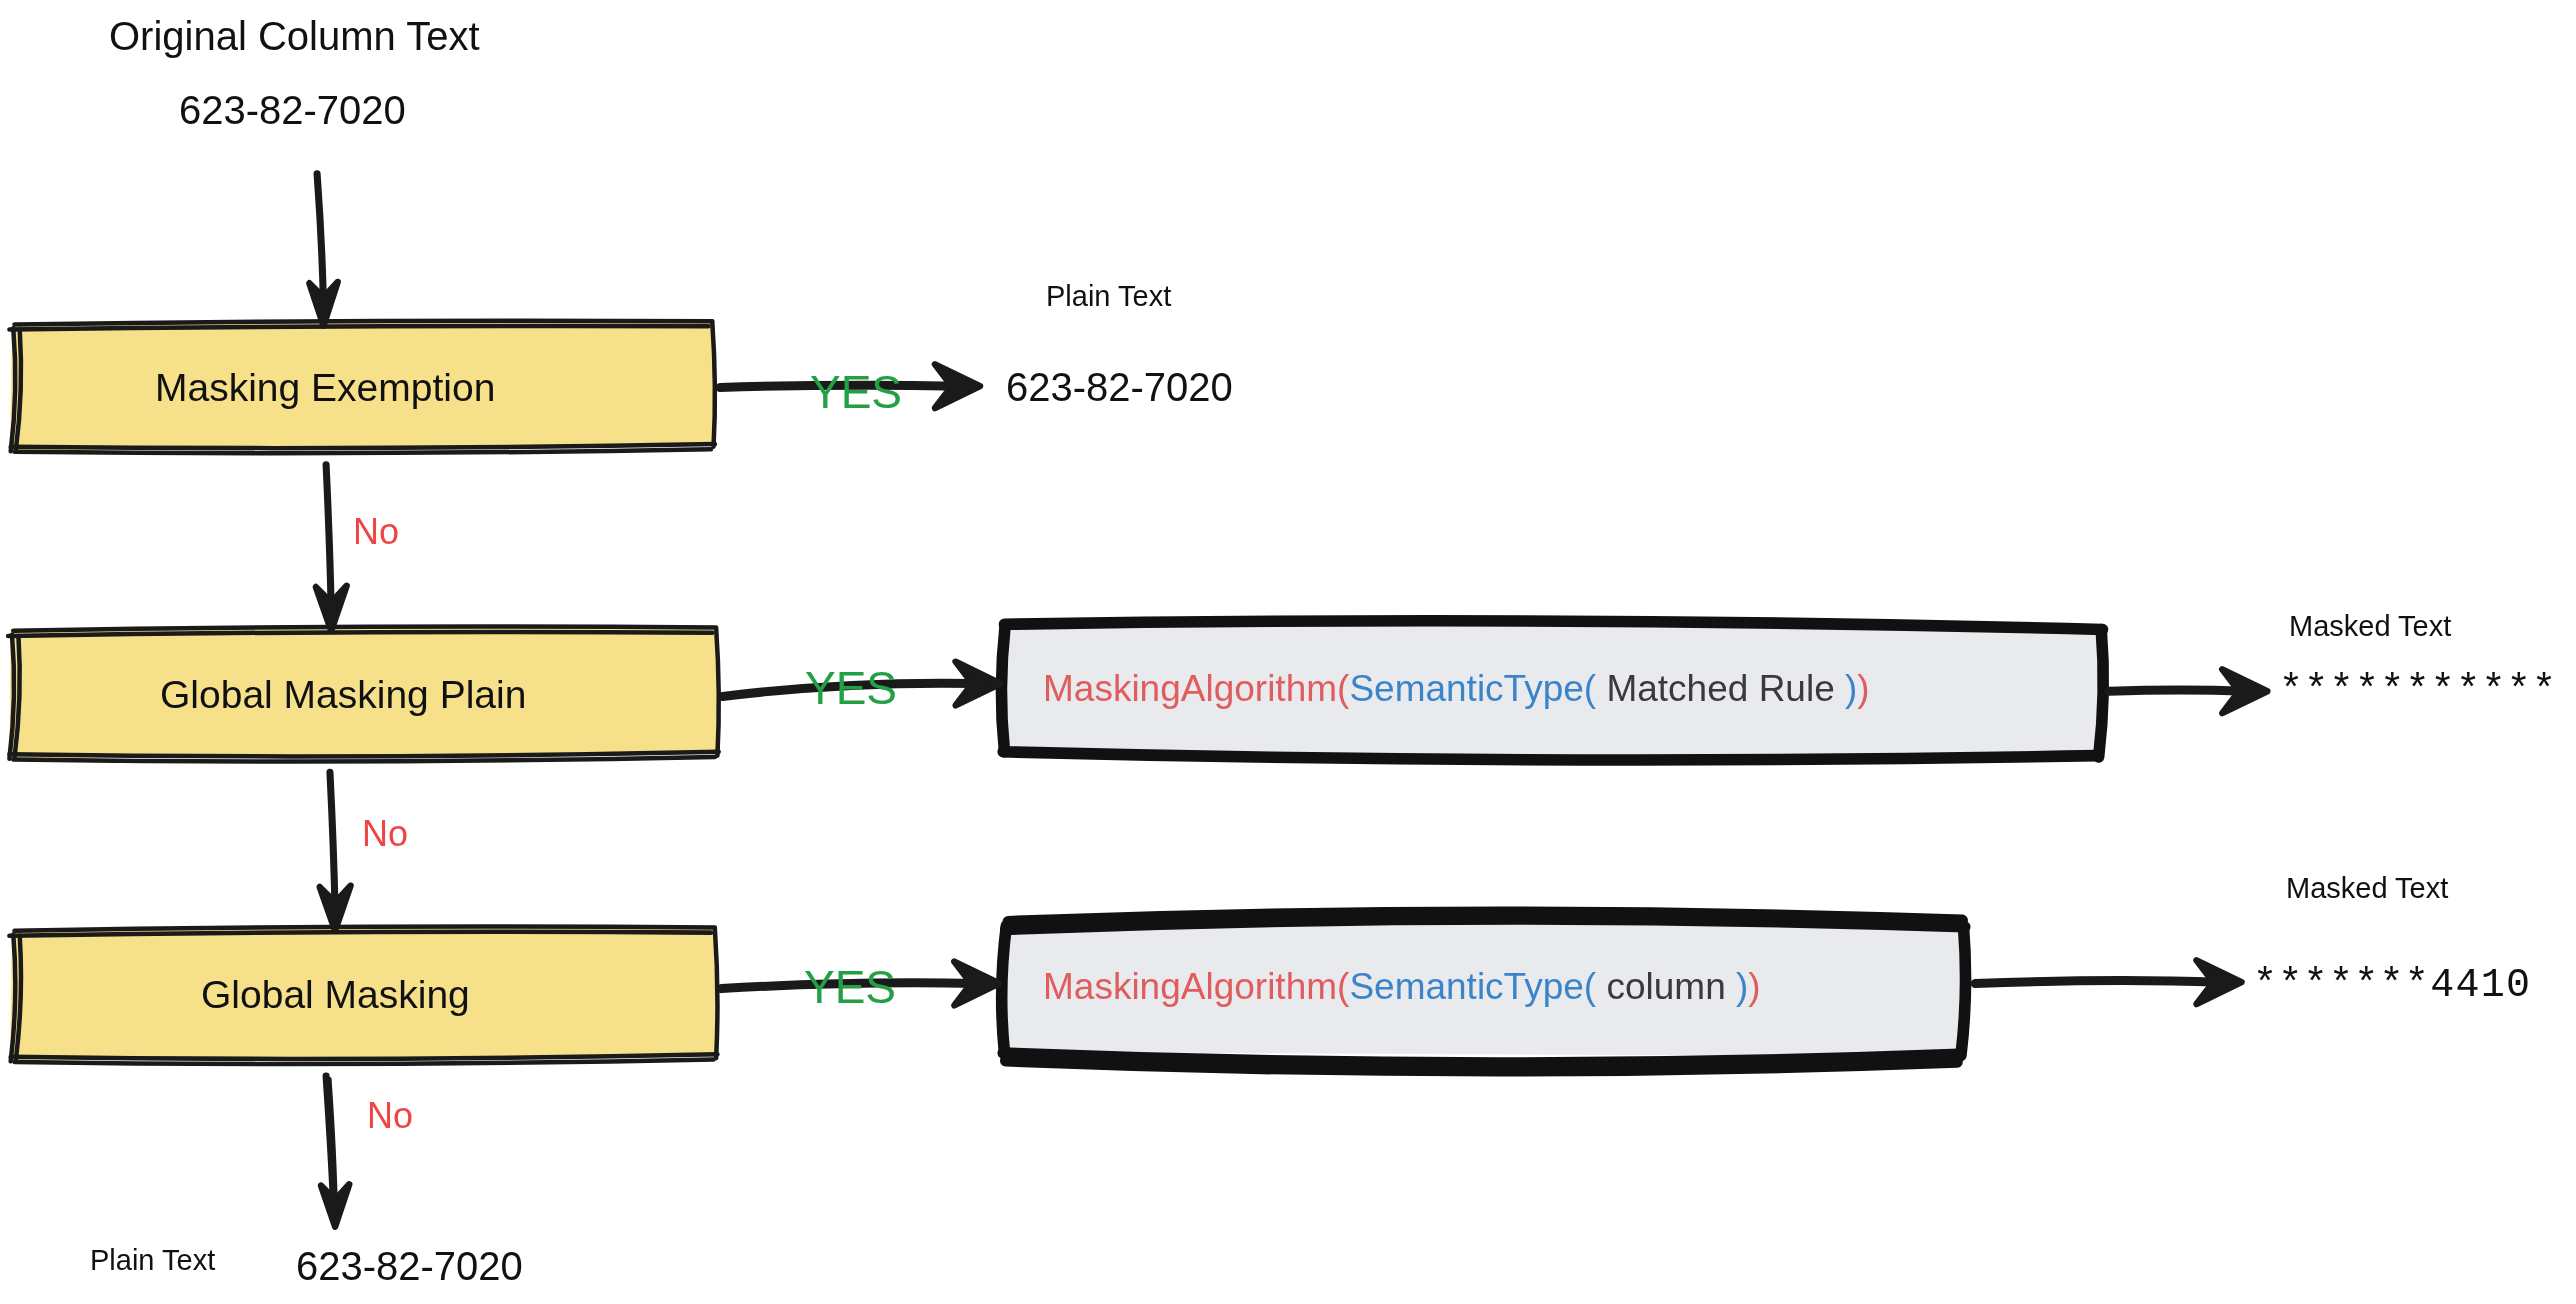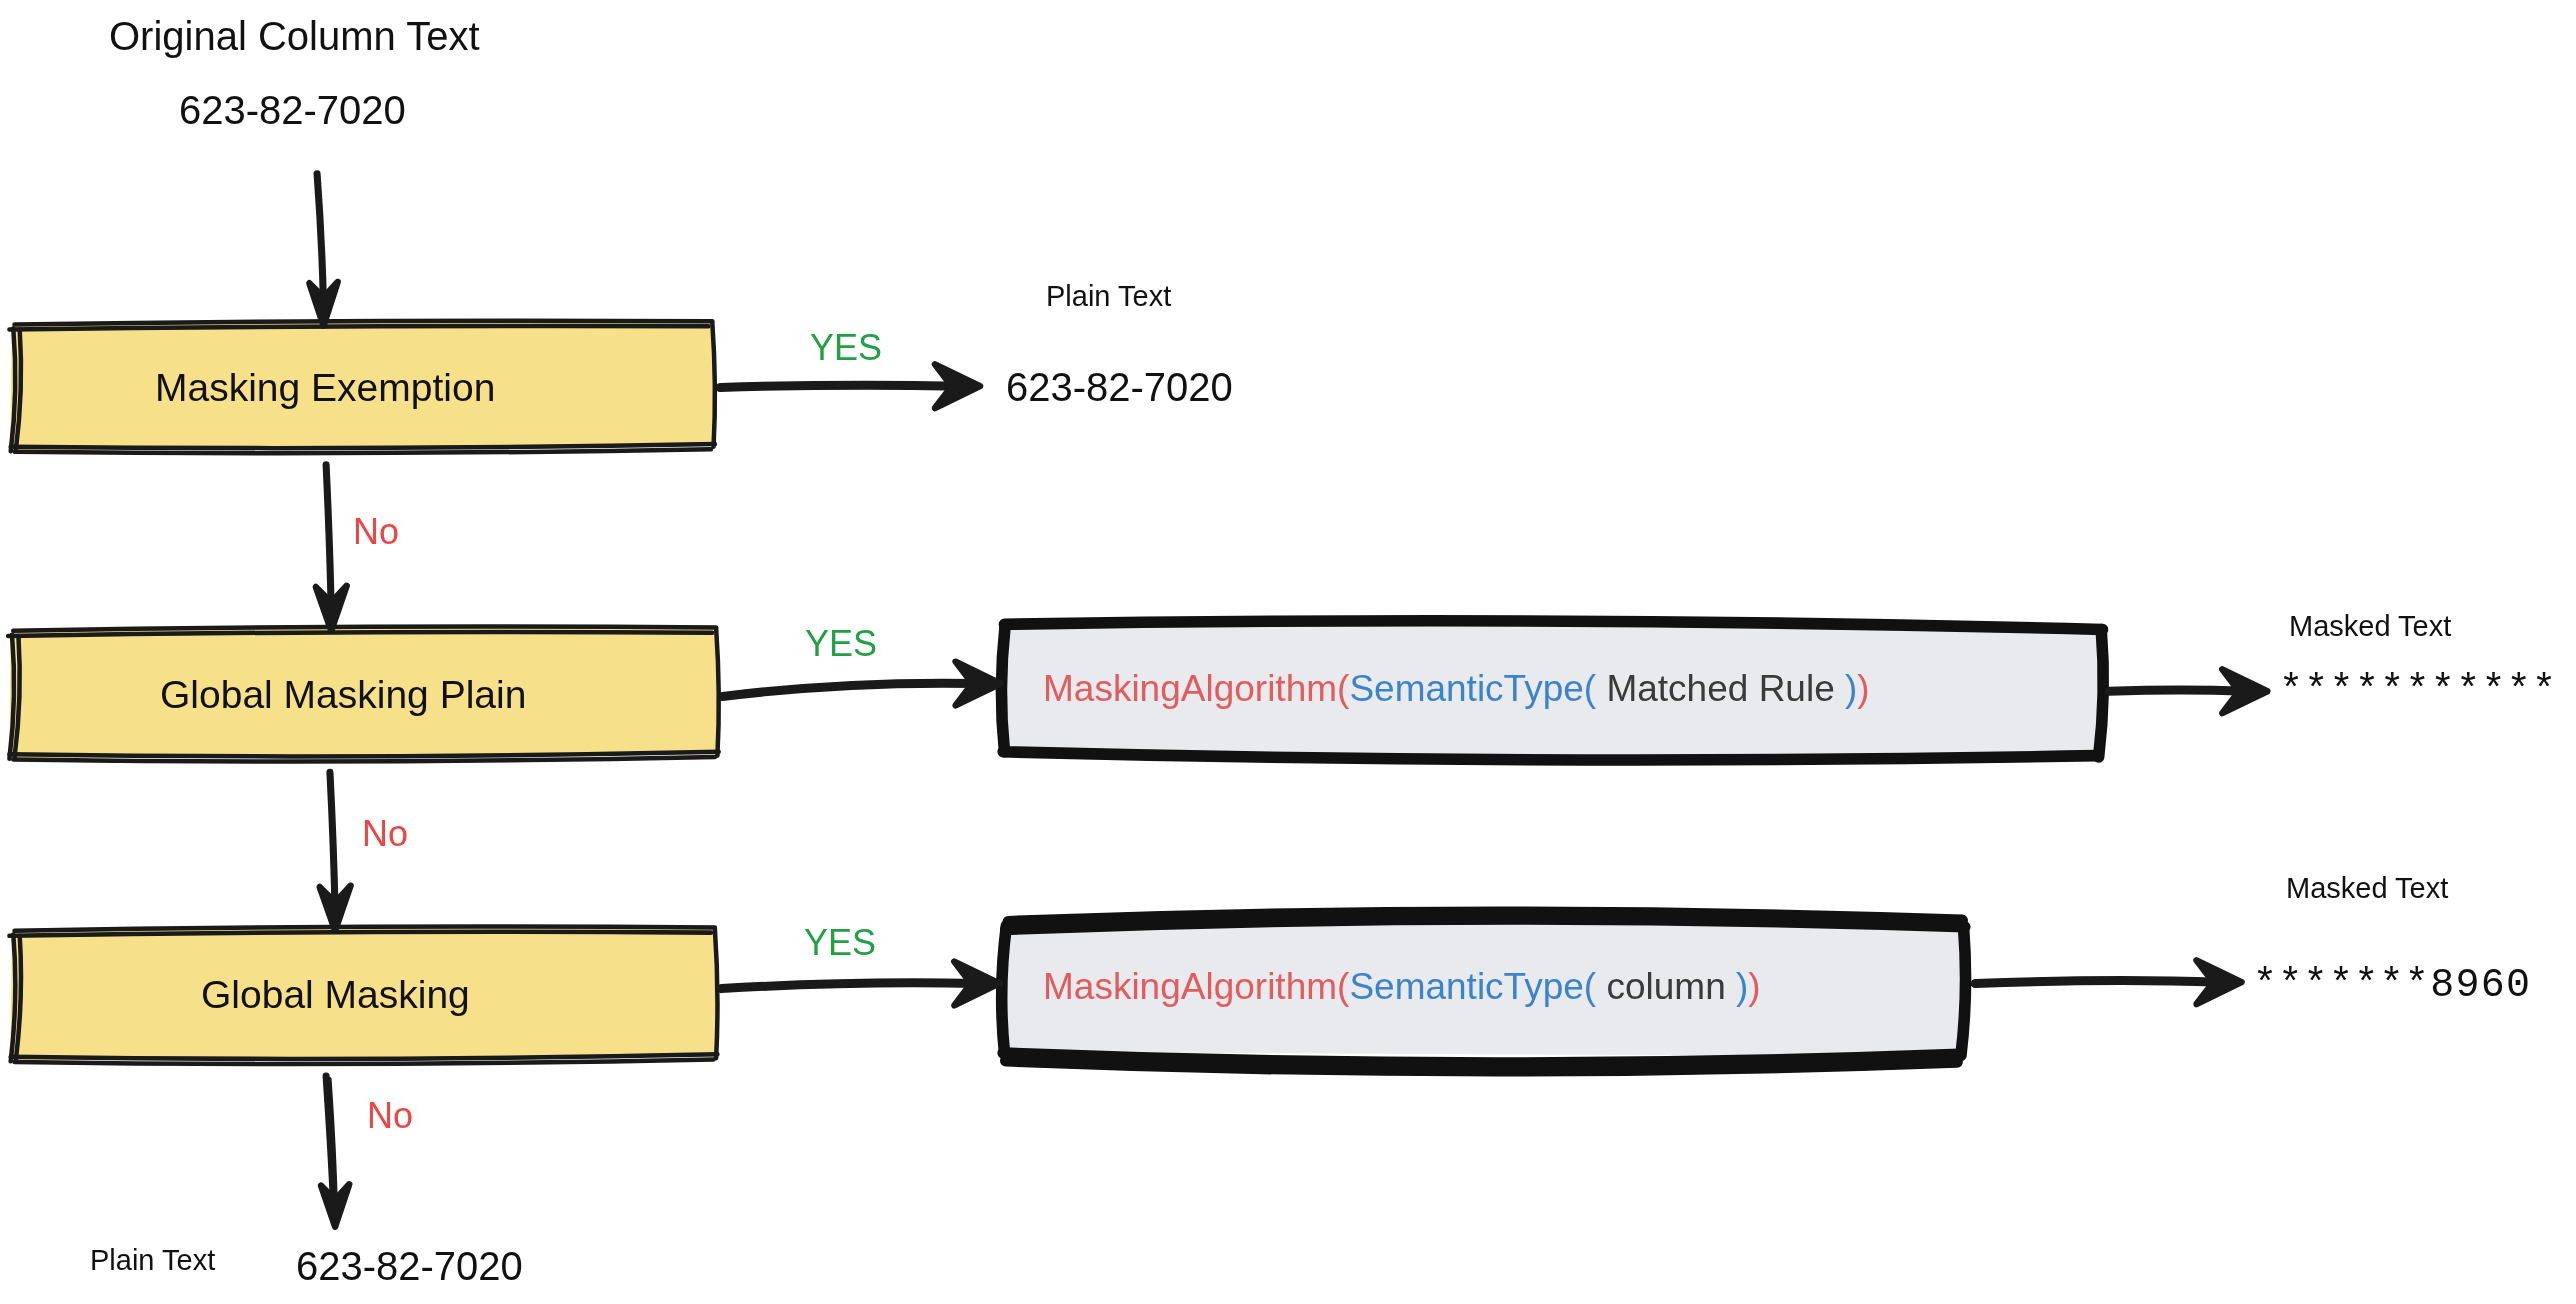--- a/index.html
+++ b/index.html
@@ -24,21 +24,21 @@
   }
   .lbl {
     position: absolute;
     color: #111111;
     white-space: nowrap;
     line-height: 1;
   }
   .t-head    { font-size: 40px; }
   .t-value   { font-size: 40px; }
   .t-box     { font-size: 39px; }
-  .t-yes     { font-size: 36px; color: #22A043; }
+  .t-yes     { font-size: 46px; color: #22A043; margin-top: 39px; }
   .t-no      { font-size: 36px; color: #ef4444; }
   .t-out     { font-size: 29px; }
   .t-stars   { font-size: 40px; font-family: "Liberation Mono", monospace; letter-spacing: 1.3px; }
   .t-code    { font-size: 37px; white-space: nowrap; }
   .c-red     { color: #E15C5C; text-align: right; }
   .c-blue    { color: #3C84C8; margin-top: 6px; }
   .c-gray    { color: #3A3A3A; }
 </style>
 </head>
 <body>
@@ -170,21 +170,21 @@
   <div class="lbl t-no" style="left:362px; top:816px;">No</div>
   <div class="lbl t-no" style="left:367px; top:1098px;">No</div>
 
   <div class="lbl t-out" style="left:1046px; top:282px;">Plain Text</div>
   <div class="lbl t-value" style="left:1006px; top:367px;">623-82-7020</div>
 
   <div class="lbl t-out" style="left:2289px; top:612px;">Masked Text</div>
   <div class="lbl t-stars" style="left:2279px; top:672px;">***********</div>
 
   <div class="lbl t-out" style="left:2286px; top:874px;">Masked Text</div>
-  <div class="lbl t-stars" style="left:2253px; top:966px;">*******8960</div>
+  <div class="lbl t-stars" style="left:2253px; top:966px;">*******4410</div>
 
   <div class="lbl t-code" style="left:1043px; top:670px;">
     <span class="c-red">MaskingAlgorithm(</span><span class="c-blue">SemanticType(</span><span class="c-gray"> Matched Rule </span><span class="c-blue">)</span><span class="c-red">)</span>
   </div>
 
   <div class="lbl t-code" style="left:1043px; top:968px;">
     <span class="c-red">MaskingAlgorithm(</span><span class="c-blue">SemanticType(</span><span class="c-gray"> column </span><span class="c-blue">)</span><span class="c-red">)</span>
   </div>
 
   <div class="lbl t-out" style="left:90px; top:1246px;">Plain Text</div>

